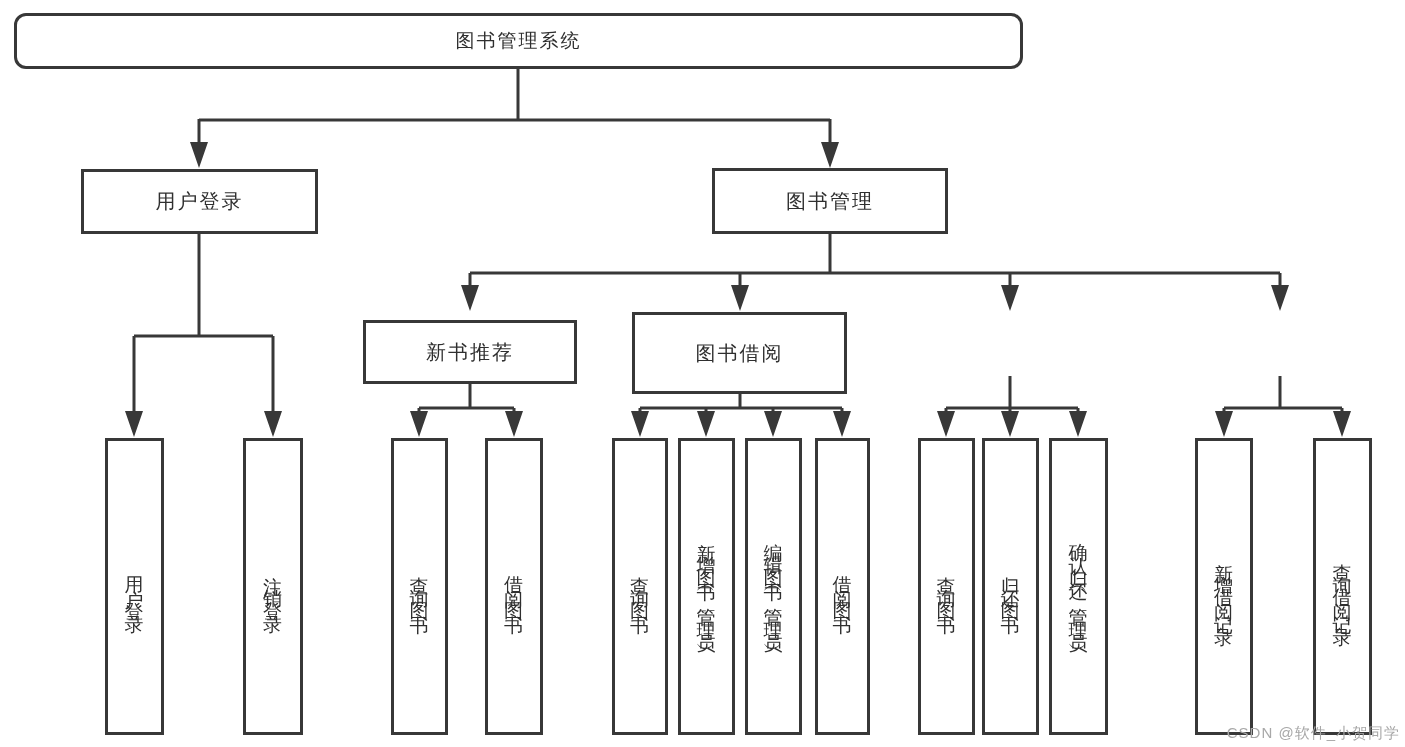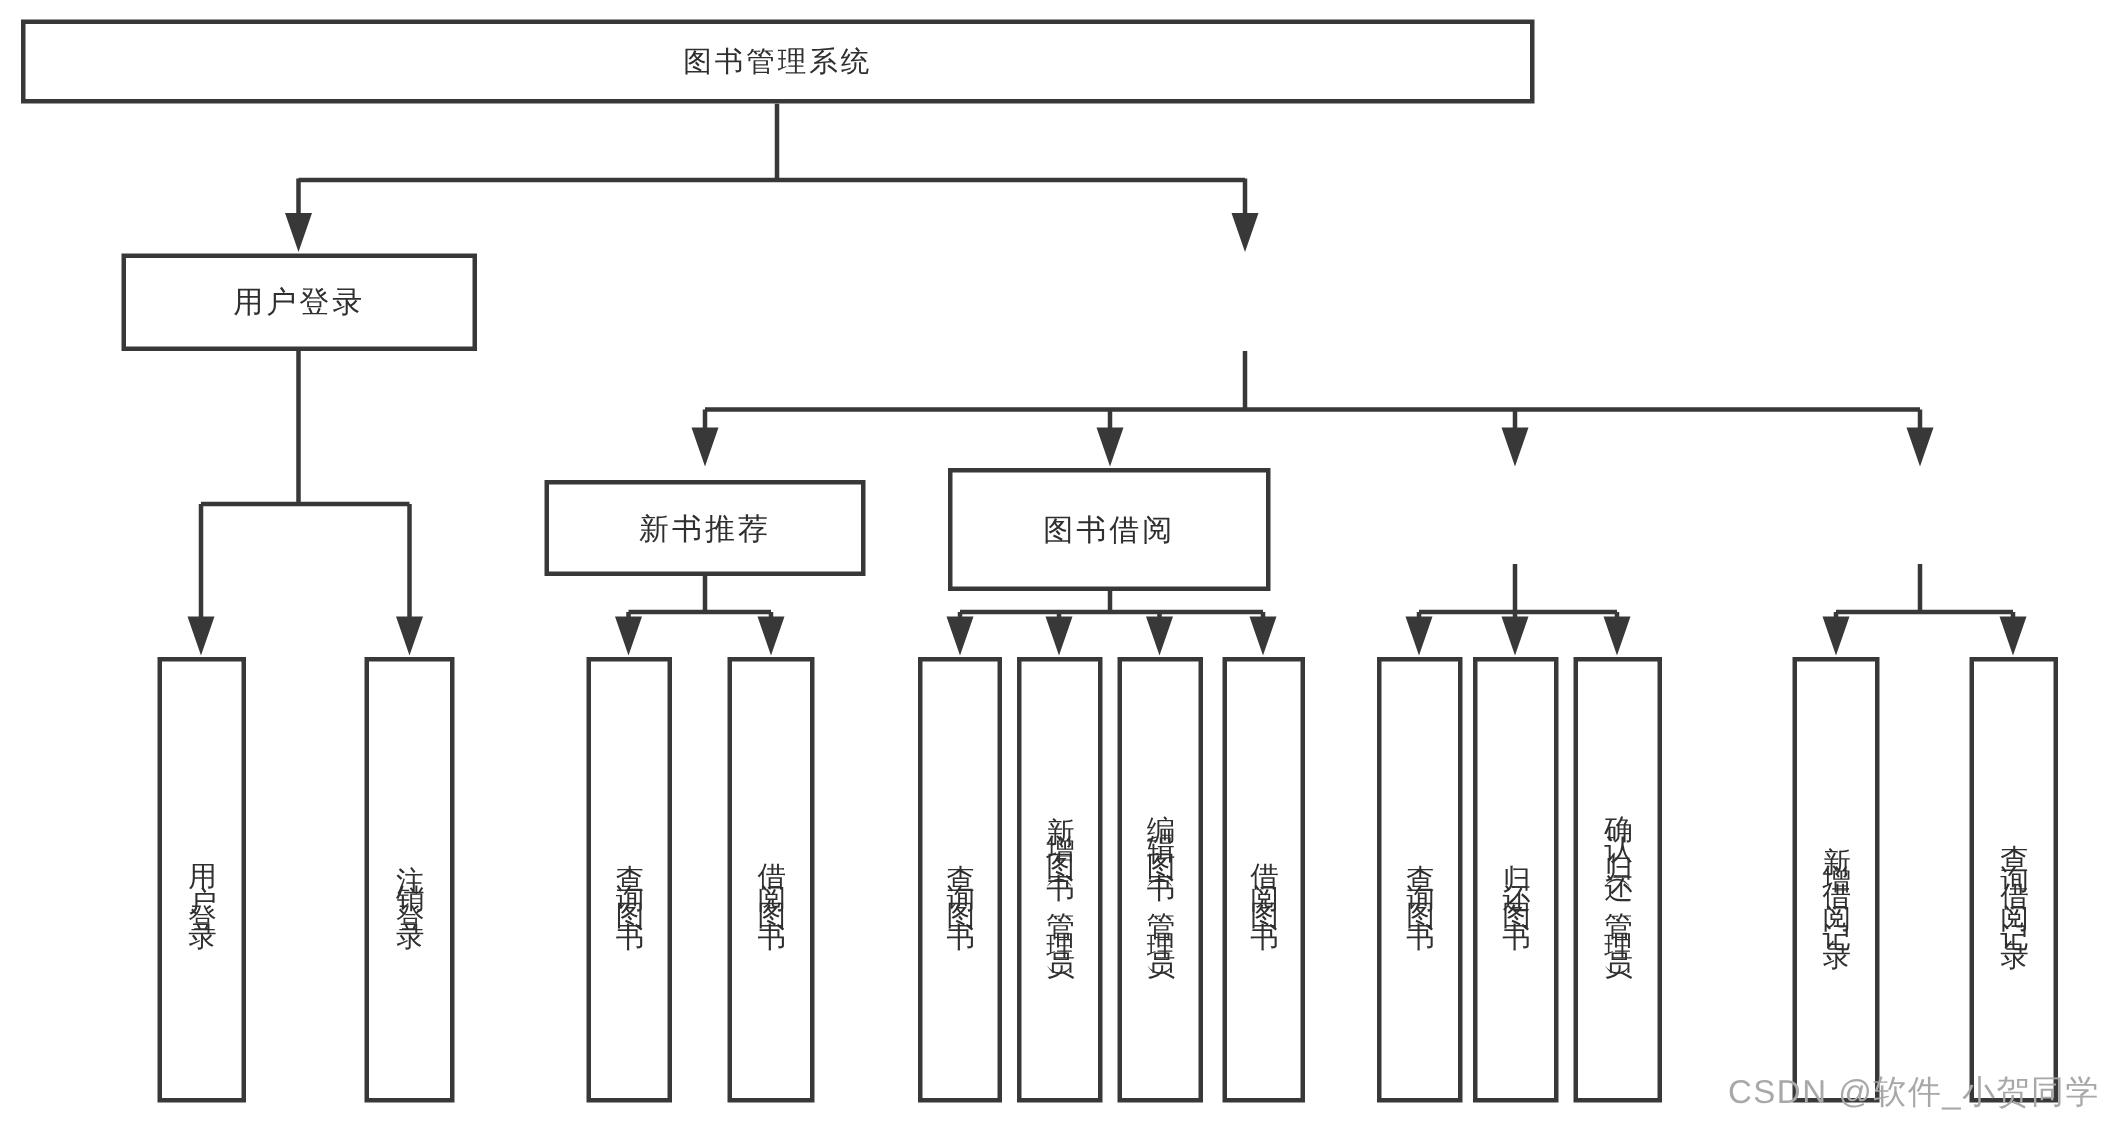--- a/index.html
+++ b/index.html
@@ -25,42 +25,42 @@
     position:absolute;
     z-index:2;
     background:var(--bg);
     border:3px solid var(--line);
     display:flex;align-items:center;justify-content:center;
     font-size:20px;
     letter-spacing:2px;
     color:var(--text);
     white-space:nowrap;
   }
-  .node.root{font-size:19px;}
+  .node.root{font-size:19px;border-radius:12px;}
 
   .leaf{
     position:absolute;
     top:438px;height:297px;
     z-index:2;
     background:var(--bg);
     border:3px solid var(--line);
     writing-mode:vertical-rl;
     text-orientation:mixed;
     display:flex;align-items:center;justify-content:center;
     font-size:19px;
     letter-spacing:13px;
     line-height:1;
     color:var(--text);
   }
 
   .watermark{
     position:absolute;
     right:5px;bottom:4px;
     z-index:5;
-    font-size:22px;
+    font-size:15px;
     color:var(--wm);
     letter-spacing:1px;
     white-space:nowrap;
   }
 </style>
 </head>
 <body>
 
 <div class="canvas">
 
@@ -79,20 +79,21 @@
       M125,411 H143 L134,437 Z M264,411 H282 L273,437 Z
       M410,411 H428 L419,437 Z M505,411 H523 L514,437 Z
       M631,411 H649 L640,437 Z M697,411 H715 L706,437 Z M764,411 H782 L773,437 Z M833,411 H851 L842,437 Z
       M937,411 H955 L946,437 Z M1001,411 H1019 L1010,437 Z M1069,411 H1087 L1078,437 Z
       M1215,411 H1233 L1224,437 Z M1333,411 H1351 L1342,437 Z"></path>
   </svg>
 
   <div class="node root" style="left:14px;top:13px;width:1009px;height:56px">图书管理系统</div>
 
   <div class="node" style="left:81px;top:169px;width:237px;height:65px">用户登录</div>
+  <div class="node" style="left:712px;top:168px;width:236px;height:66px">图书管理</div>
 
   <div class="node" style="left:363px;top:320px;width:214px;height:64px">新书推荐</div>
   <div class="node" style="left:632px;top:312px;width:215px;height:82px">图书借阅</div>
 
   <div class="leaf" style="left:105px;width:59px">用户登录</div>
   <div class="leaf" style="left:243px;width:60px">注销登录</div>
 
   <div class="leaf" style="left:391px;width:57px">查询图书</div>
   <div class="leaf" style="left:485px;width:58px">借阅图书</div>
 

